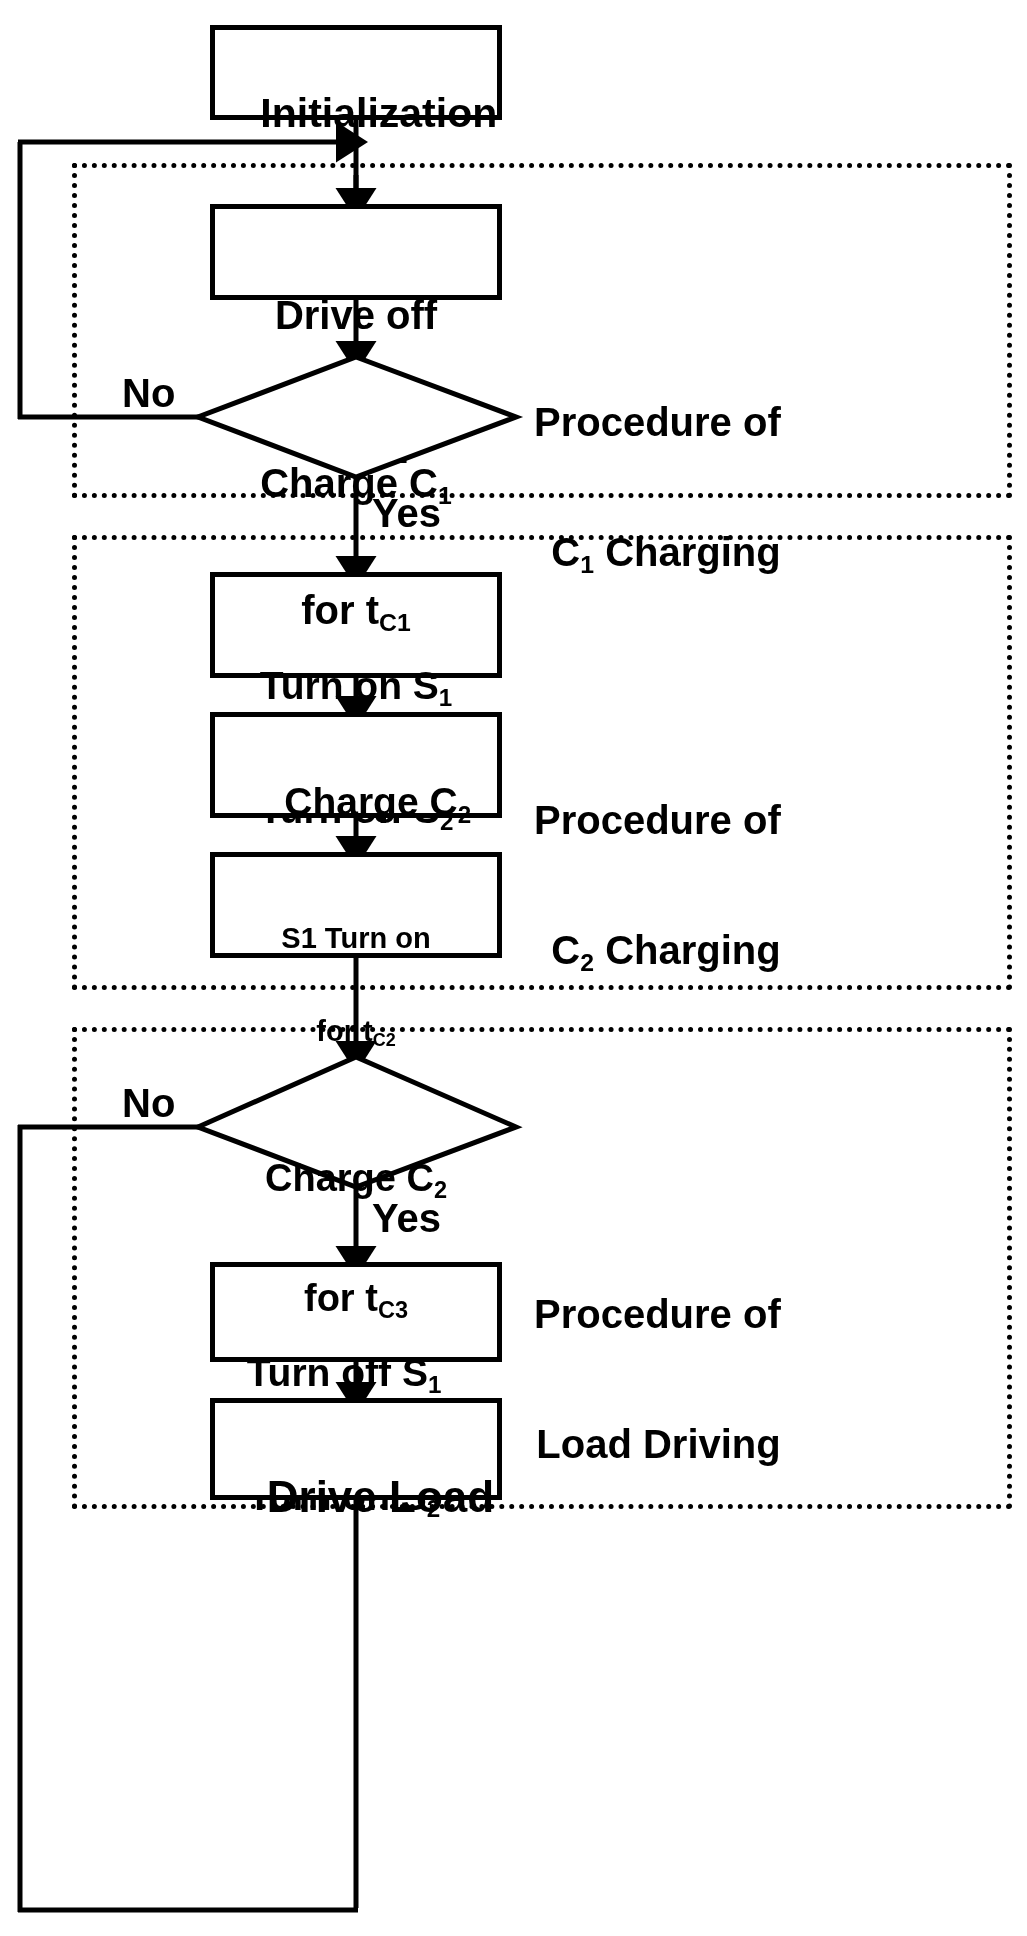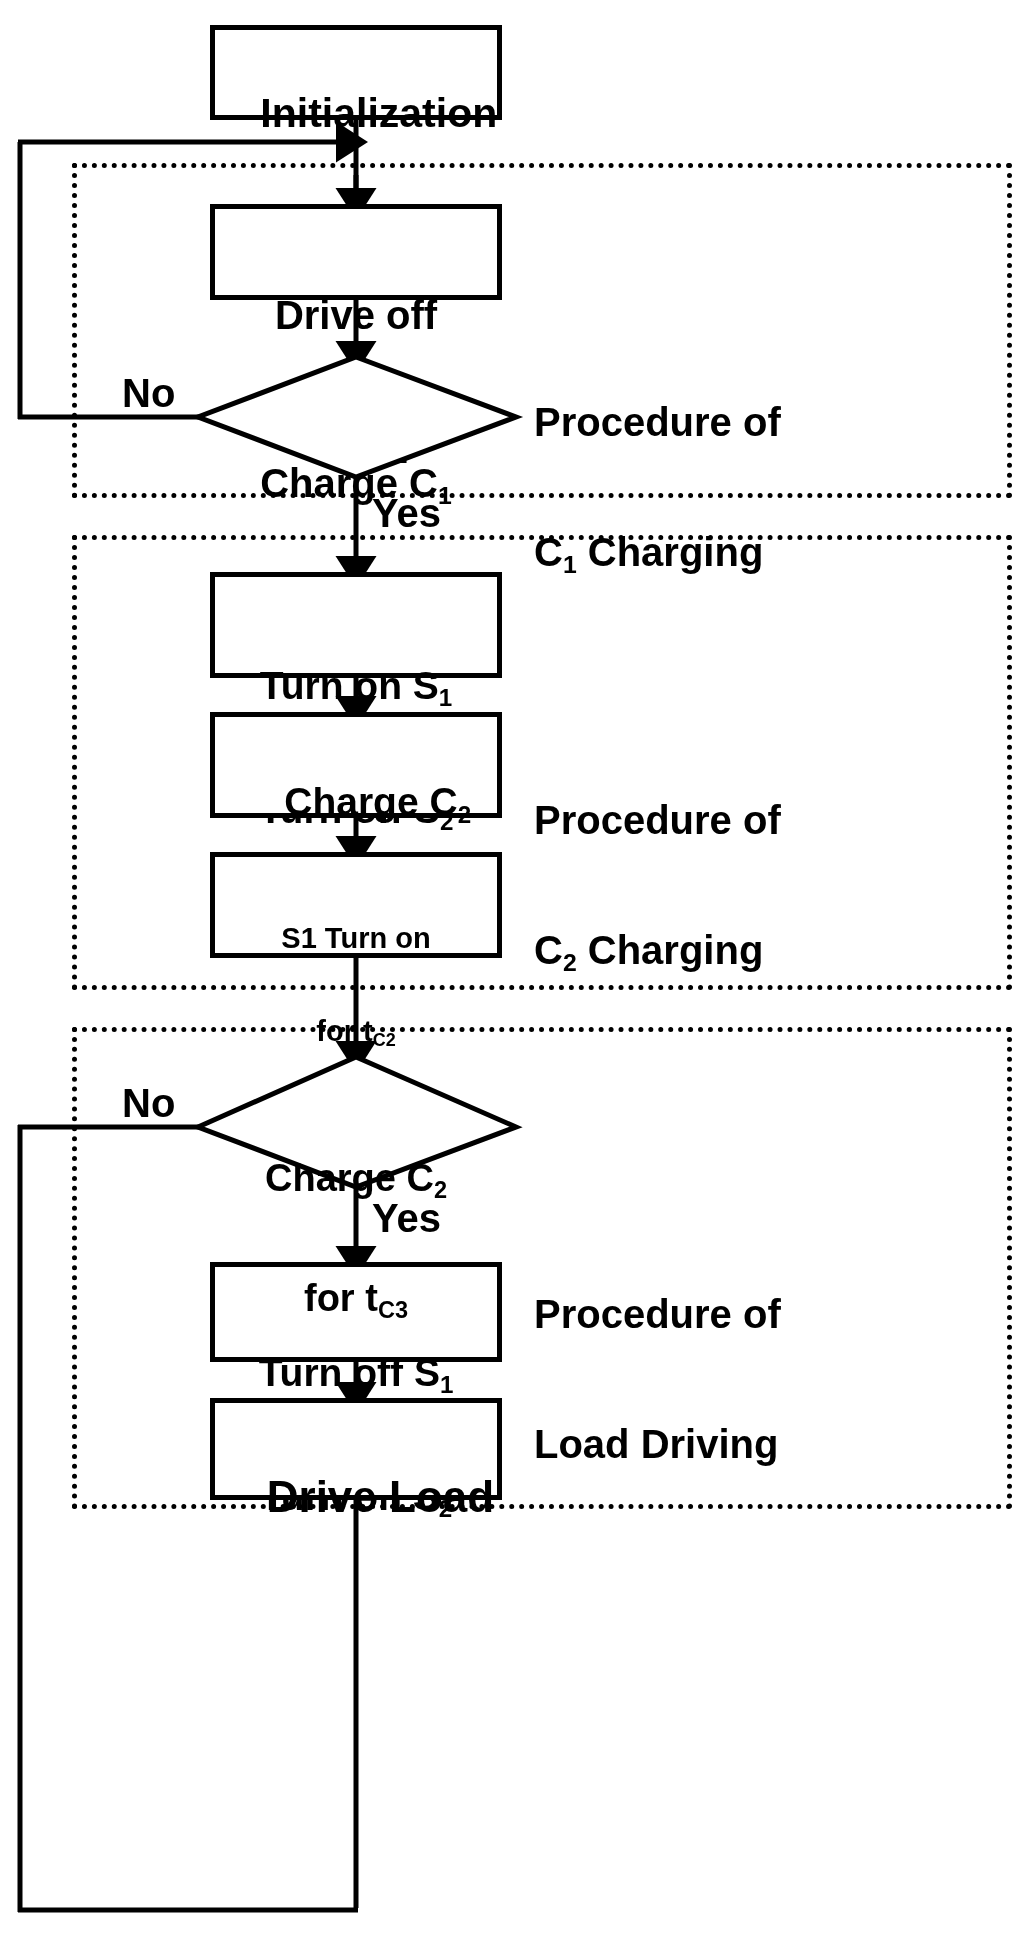--- a/index.html
+++ b/index.html
@@ -37,21 +37,21 @@
     position: absolute;
     box-sizing: border-box;
     border: 5px solid #000000;
     background: #ffffff;
   }
   .section-label {
     position: absolute;
     color: #000000;
     font-weight: bold;
     line-height: 1.08;
-    text-align: left;
+    text-align: right;
     white-space: pre;
   }
   .edge-label {
     position: absolute;
     color: #000000;
     font-weight: bold;
     white-space: pre;
   }
   .sub {
     font-size: 0.62em;
@@ -134,37 +134,38 @@
     <span>Charge C</span><span class="sub">2</span>
   </div>
 
   <div class="proc-box" style="left:210px; top:852px; width:292px; height:106px;"></div>
   <div class="node-text" style="left:210px; top:862px; width:292px; font-size:29px;">
     <div><span>S1 Turn on</span></div>
     <div><span>for t</span><span class="sub">C2</span></div>
   </div>
 
   <div class="proc-box" style="left:210px; top:1262px; width:292px; height:100px;"></div>
-  <div class="node-text" style="left:210px; top:1269px; width:292px; font-size:39px;">
+  <div class="node-text" style="left:198px; top:1269px; width:292px; font-size:39px;">
     <div><span>Turn off S</span><span class="sub">1</span></div>
     <div><span>Turn on S</span><span class="sub">2</span></div>
   </div>
 
   <div class="proc-box" style="left:210px; top:1398px; width:292px; height:102px;"></div>
   <div class="node-text" style="left:210px; top:1427px; width:292px; font-size:44px;">
     <span>Drive Load</span>
   </div>
 
   <svg class="layer" viewBox="0 0 1027 1936">
     <polygon points="356,357 516,417 356,477 198,417" fill="#ffffff" stroke="#000000" stroke-width="5" stroke-linejoin="miter"></polygon>
     <polygon points="356,1057 516,1127 356,1187 198,1127" fill="#ffffff" stroke="#000000" stroke-width="5" stroke-linejoin="miter"></polygon>
   </svg>
 
   <div class="node-text" style="left:206px; top:377px; width:300px; font-size:40px;">
     <div><span>Charge C</span><span class="sub">1</span></div>
+    <div><span>for t</span><span class="sub">C1</span></div>
   </div>
 
   <div class="node-text" style="left:206px; top:1077px; width:300px; font-size:38px;">
     <div><span>Charge C</span><span class="sub">2</span></div>
     <div><span>for t</span><span class="sub">C3</span></div>
   </div>
 
   <div class="edge-label" style="left:122px; top:371px; font-size:40px;">No</div>
   <div class="edge-label" style="left:372px; top:491px; font-size:40px;">Yes</div>
   <div class="edge-label" style="left:122px; top:1081px; font-size:40px;">No</div>

